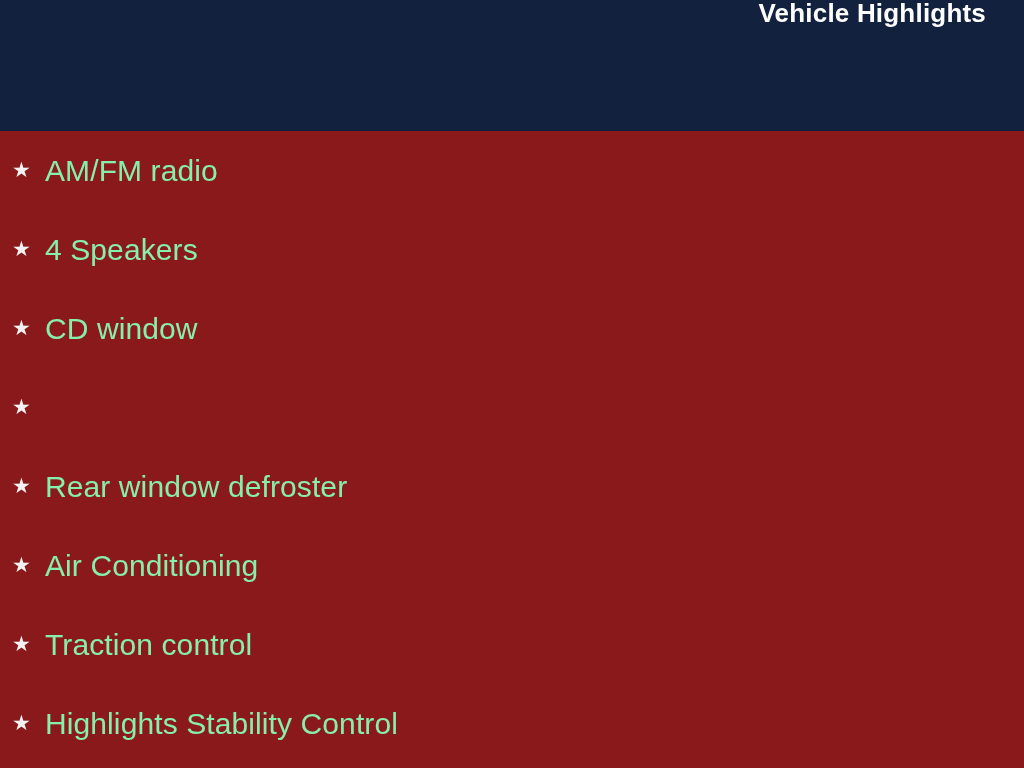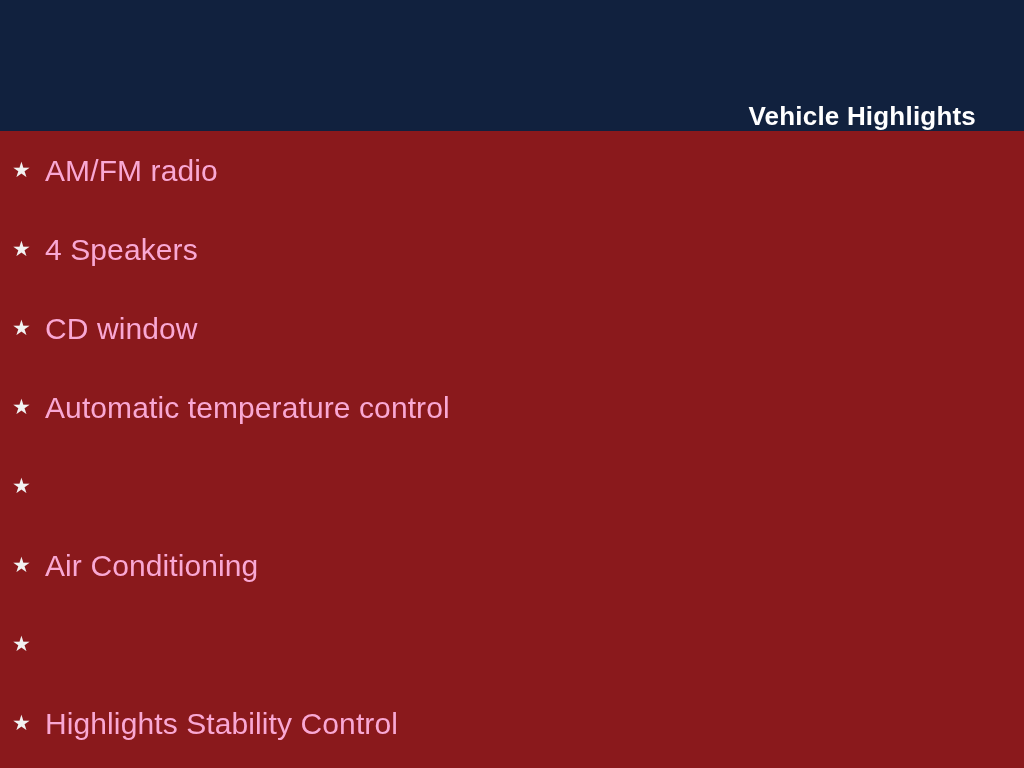--- a/index.html
+++ b/index.html
@@ -26,24 +26,24 @@
 
   
   #header {
     position: absolute;
     top: 0;
     left: 0;
     width: 1024px;
     height: 131px;
     background: #11213e;
     display: flex;
-    align-items: flex-end;
+    align-items: flex-start;
     justify-content: flex-end;
     box-sizing: border-box;
-    padding-right: 48px;
+    padding-right: 38px;
   }
 
   #header-title {
     color: #ffffff;
     font-size: 26px;
     font-weight: bold;
     letter-spacing: 0.2px;
     line-height: 1;
     white-space: nowrap;
     margin-bottom: 2px;
@@ -83,21 +83,21 @@
     color: #f2f2f2;
     font-size: 21px;
     line-height: 1;
     width: 33px;
     flex: 0 0 33px;
     display: block;
     margin-top: -2px;
   }
 
   .highlight-label {
-    color: #f9a8d4;
+    color: #86efac;
     font-size: 30px;
     font-weight: 300;
     line-height: 1.1;
     letter-spacing: 0.1px;
     white-space: nowrap;
     text-align: center;
   }
 </style>
 </head>
 <body>
@@ -121,34 +121,35 @@
         <span class="highlight-label">4 Speakers</span>
       </li>
 
       <li class="highlight-item">
         <span class="bullet-star">★</span>
         <span class="highlight-label">CD window</span>
       </li>
 
       <li class="highlight-item">
         <span class="bullet-star">★</span>
-        <span class="highlight-label">Automatic temperature control</span>
       </li>
 
       <li class="highlight-item">
         <span class="bullet-star">★</span>
+        <span class="highlight-label">Rear window defroster</span>
       </li>
 
       <li class="highlight-item">
         <span class="bullet-star">★</span>
         <span class="highlight-label">Air Conditioning</span>
       </li>
 
       <li class="highlight-item">
         <span class="bullet-star">★</span>
+        <span class="highlight-label">Traction control</span>
       </li>
 
       <li class="highlight-item">
         <span class="bullet-star">★</span>
         <span class="highlight-label">Highlights Stability Control</span>
       </li>
 
     </ul>
   </div>
 

